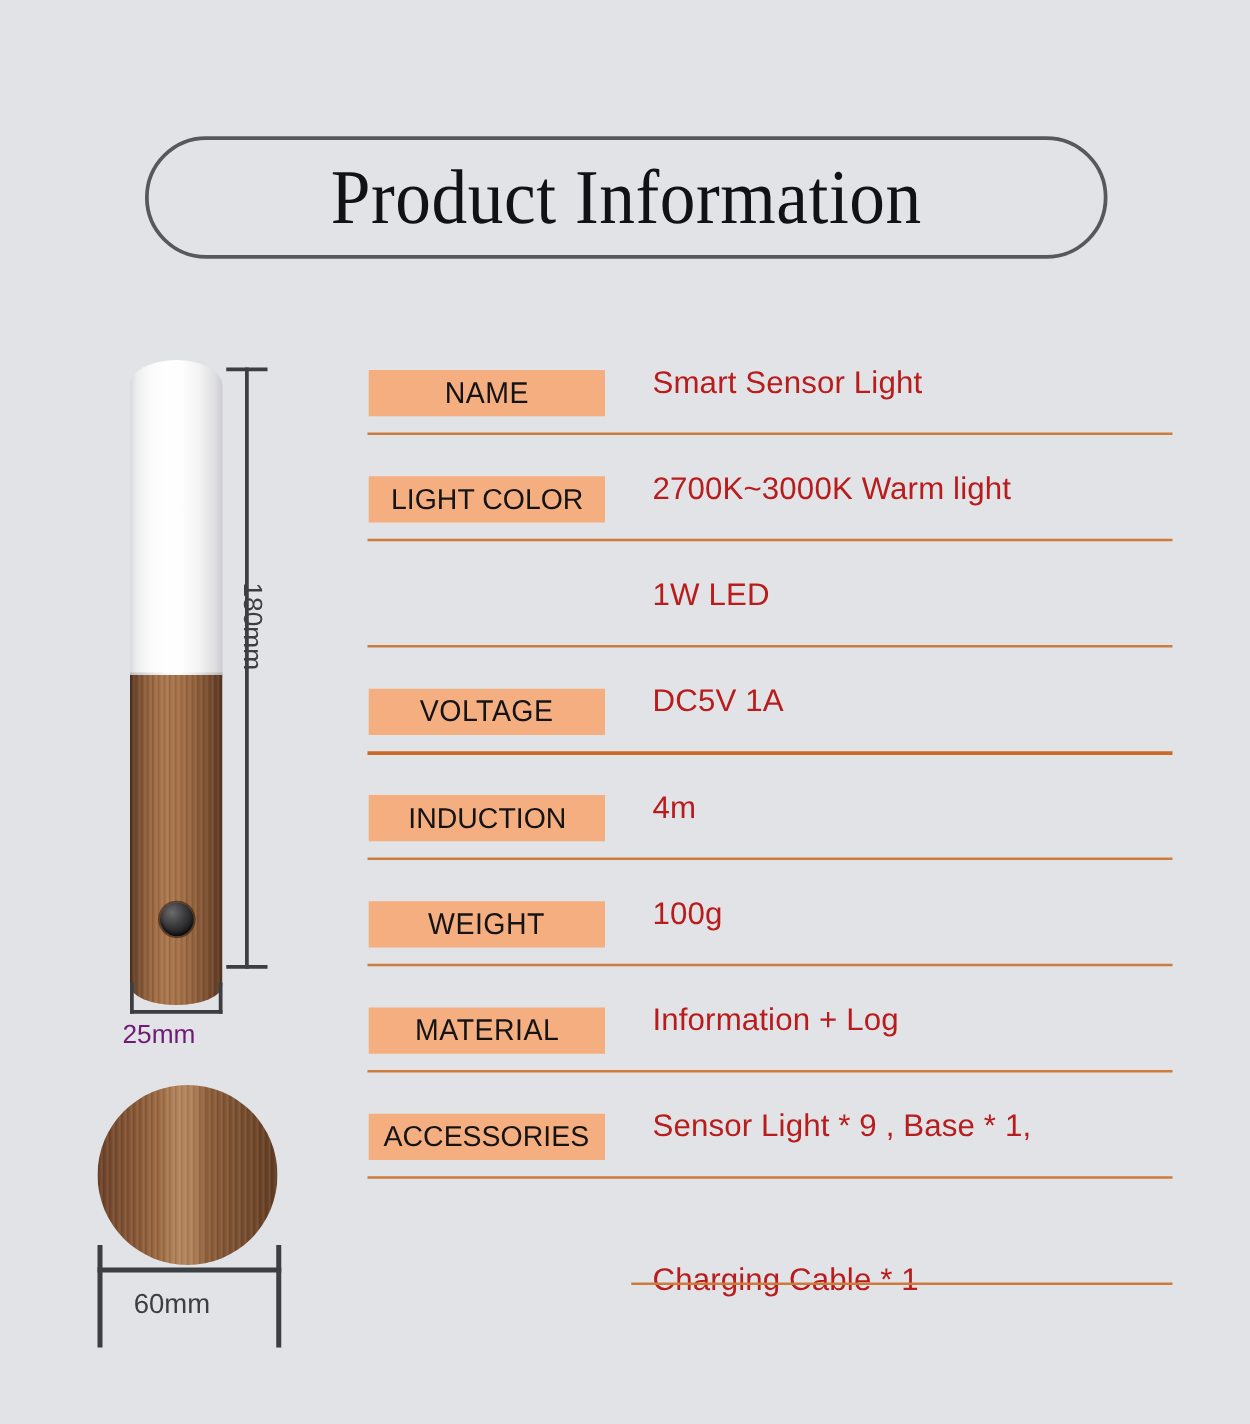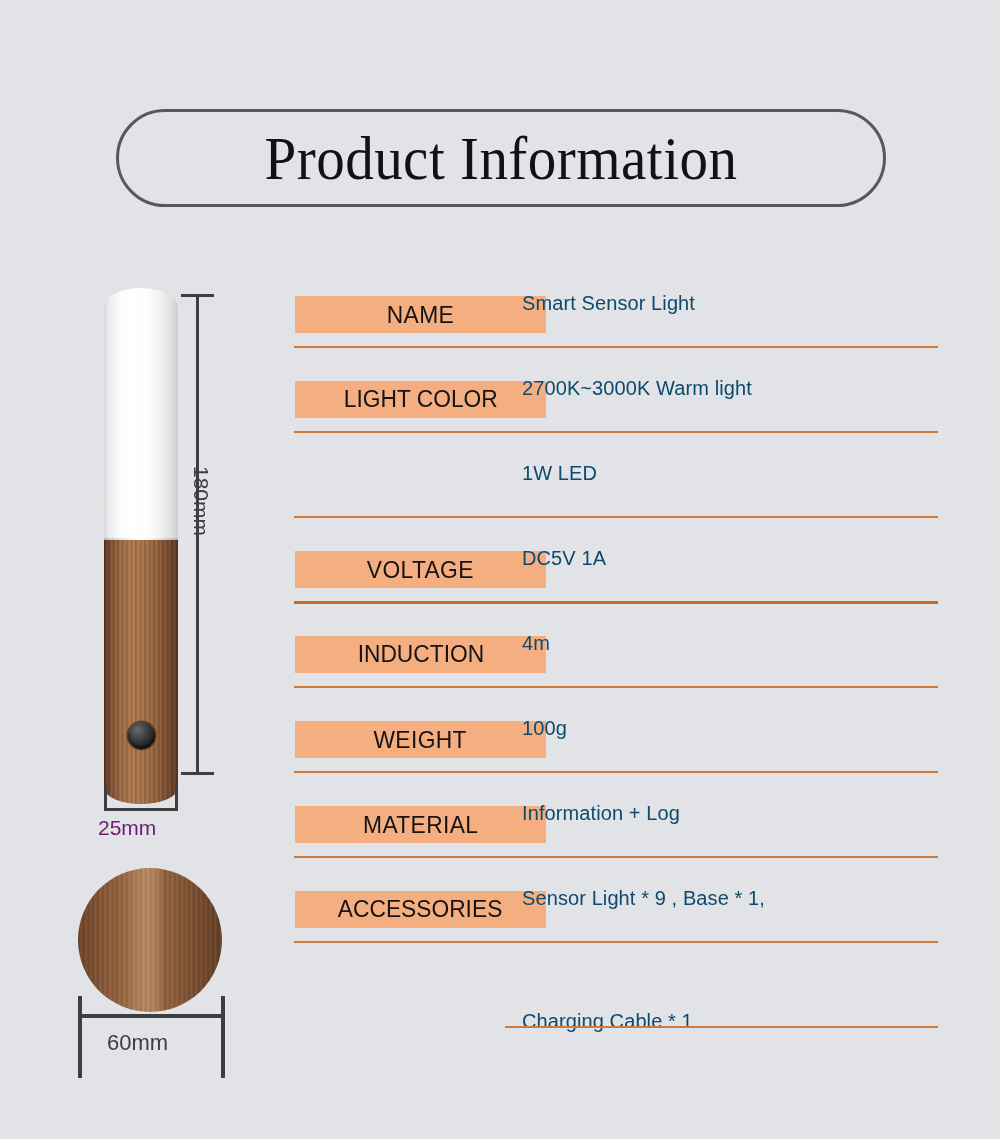--- a/index.html
+++ b/index.html
@@ -189,42 +189,42 @@
     width: 646px;
   }
   .spec-row {
     position: relative;
     height: 85px;
   }
   .spec-label {
     position: absolute;
     left: 1px;
     top: 12px;
-    width: 251px;
+    width: 189px;
     height: 37px;
     background: #f4ae80;
     display: flex;
     align-items: center;
     justify-content: center;
     box-sizing: border-box;
   }
   .spec-label span {
     font-size: 24px;
     color: #141416;
     letter-spacing: 0.4px;
     white-space: nowrap;
     transform: scaleX(0.95);
   }
   .spec-label.wide span { font-size: 23px; transform: scaleX(0.99); letter-spacing: 0px; }
   .spec-value {
     position: absolute;
     left: 228px;
     top: 8px;
-    font-size: 20px;
-    color: #0c4a6e;
+    font-size: 25px;
+    color: #b91c1c;
     white-space: nowrap;
     letter-spacing: 0.1px;
   }
   .spec-rule {
     position: absolute;
     left: 0;
     top: 62px;
     width: 644px;
     height: 1.5px;
     background: #cd7c3e;

